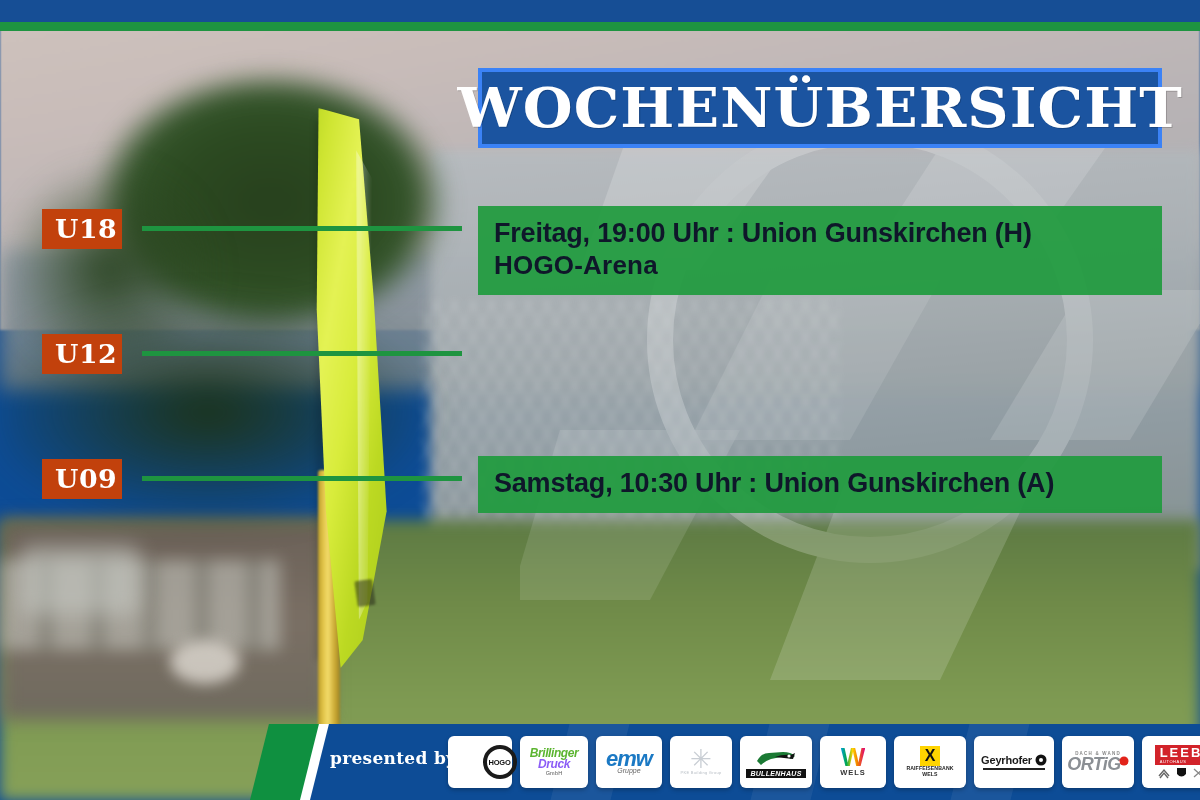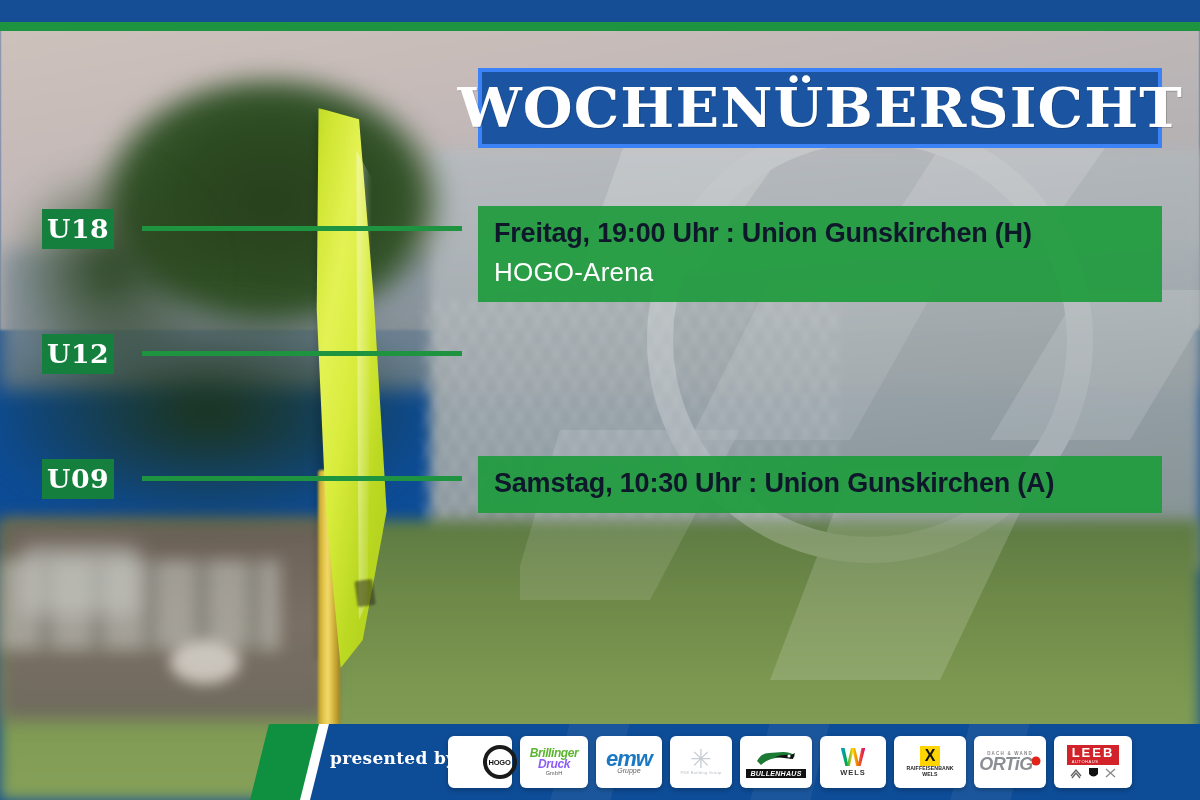--- a/index.html
+++ b/index.html
@@ -127,44 +127,44 @@
     font-weight:bold;
     font-size:54px;
     letter-spacing:1px;
     transform:scaleX(1.06);
     white-space:nowrap;
     text-shadow:1px 1px 0 rgba(0,0,0,.18);
   }
 
   
   .badge{
-    position:absolute;width:72px;height:40px;background:#15803d;
-    display:flex;align-items:center;justify-content:center;
+    position:absolute;width:72px;height:40px;background:#c2410c;
+    display:flex;align-items:center;justify-content:center;padding-left:8px;
   }
   .badge span{
     color:#ffffff;font-family:"DejaVu Serif", serif;font-weight:bold;
     font-size:26px;letter-spacing:.5px;transform:scaleX(1.03);
   }
   .connector{
     position:absolute;height:5px;background:#1e9440;
   }
 
   
   .panel{
     position:absolute;left:478px;width:684px;
     background:rgba(32,155,62,.93);
     padding:12px 16px 14px 16px;box-sizing:border-box;
   }
   .panel .line1{
     color:#0f172a;font-size:27px;font-weight:bold;line-height:1.15;
     white-space:nowrap;letter-spacing:-.2px;
   }
   .panel .line2{
-    color:#ffffff;font-size:26px;font-weight:normal;line-height:1.2;
-    margin-top:8px;white-space:nowrap;letter-spacing:.2px;
+    color:#0f172a;font-size:26px;font-weight:bold;line-height:1.2;
+    margin-top:1px;white-space:nowrap;letter-spacing:.2px;
   }
 
   
   .footer{
     position:absolute;left:0;top:724px;width:1200px;height:76px;overflow:hidden;
   }
   .footer-green{
     position:absolute;left:250px;top:0;width:90px;height:76px;background:#0f9040;
     transform:skewX(-14deg);transform-origin:bottom left;
   }
@@ -351,20 +351,30 @@
     </div>
 
     <div class="logo" style="width:72px;">
       <div class="rai-box">
         <span class="rai-x">X</span>
       </div>
       <div class="rai-sub">RAIFFEISENBANK</div>
       <div class="rai-sub">WELS</div>
     </div>
 
+    <div class="logo" style="width:80px;">
+      <div style="display:flex;align-items:center;gap:3px;">
+        <span class="geyr">Geyrhofer</span>
+        <svg width="12" height="12" viewBox="0 0 12 12">
+          <circle cx="6" cy="6" r="5.5" fill="#111"></circle>
+          <circle cx="6" cy="6" r="2" fill="#fff"></circle>
+        </svg>
+      </div>
+      <div class="geyr-line"></div>
+    </div>
 
     <div class="logo" style="width:72px;">
       <div class="ortig-top">DACH &amp; WAND</div>
       <div style="display:flex;align-items:flex-start;">
         <span class="ortig">ORTiG</span>
         <svg width="10" height="14" viewBox="0 0 10 14" style="margin-left:-2px;">
           <circle cx="5" cy="5" r="4.5" fill="#e2231a"></circle>
         </svg>
       </div>
     </div>

